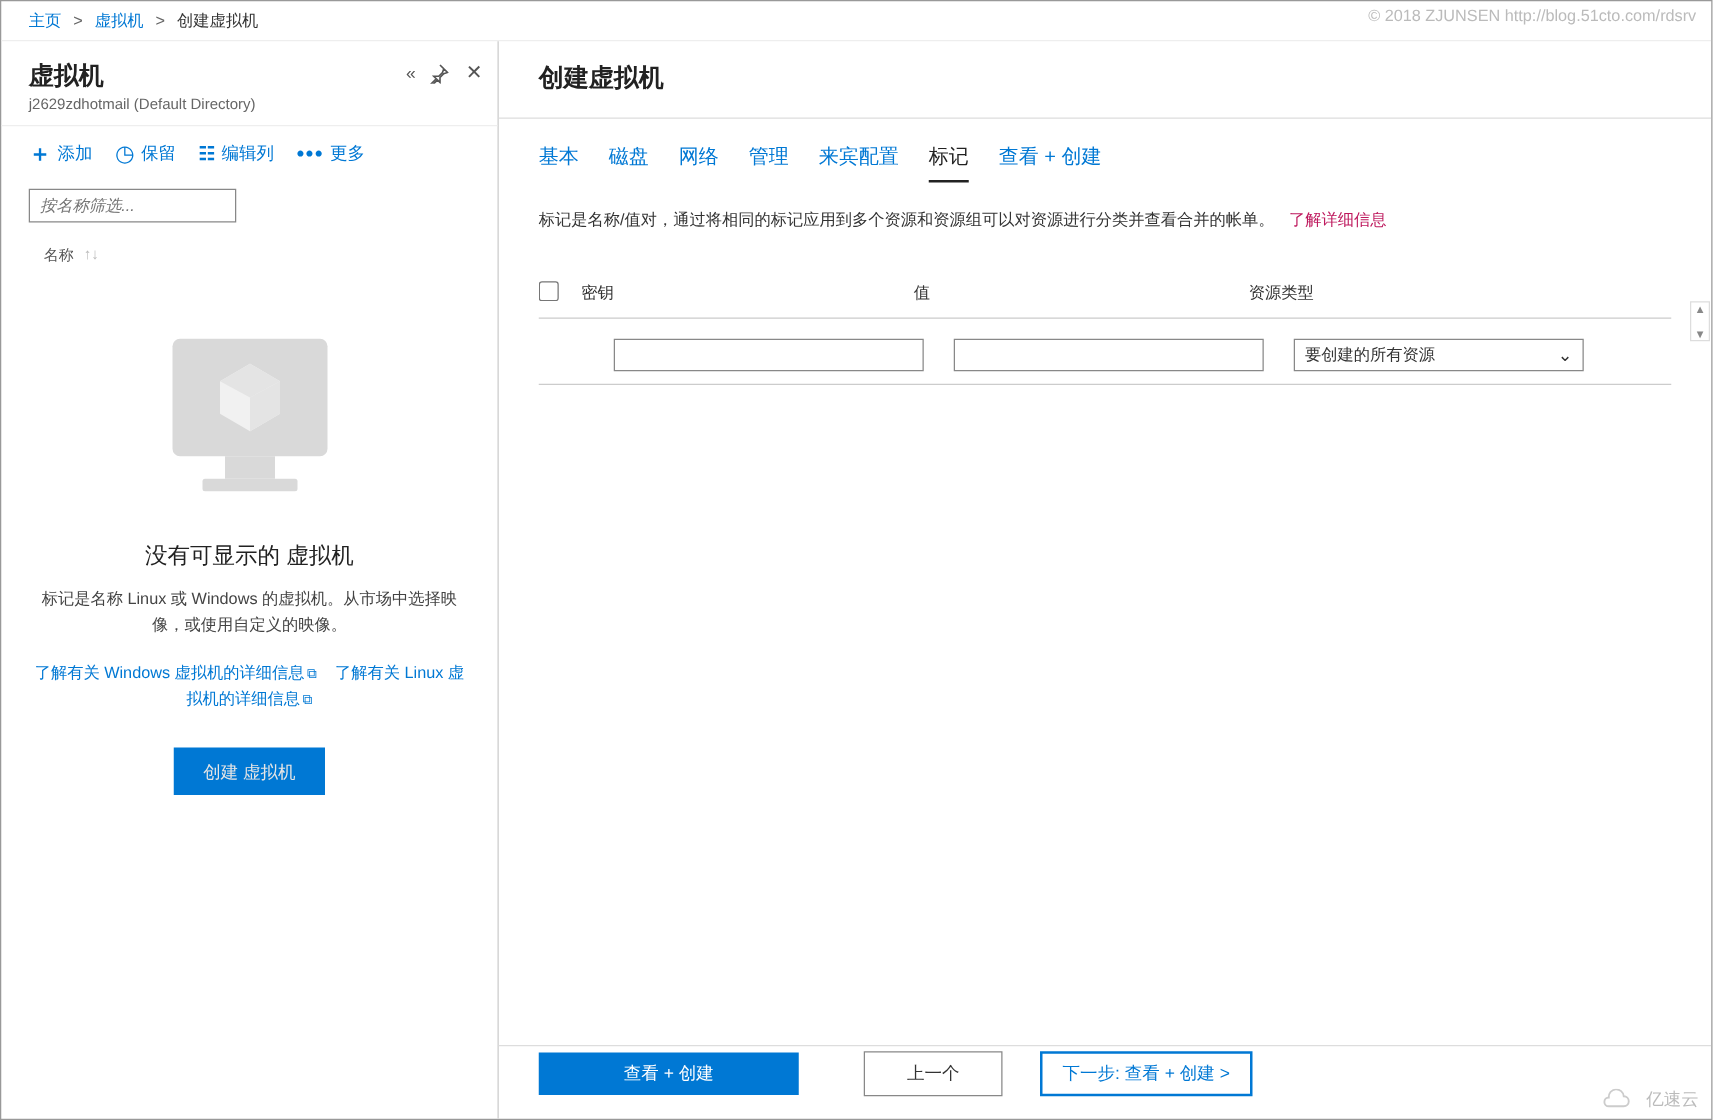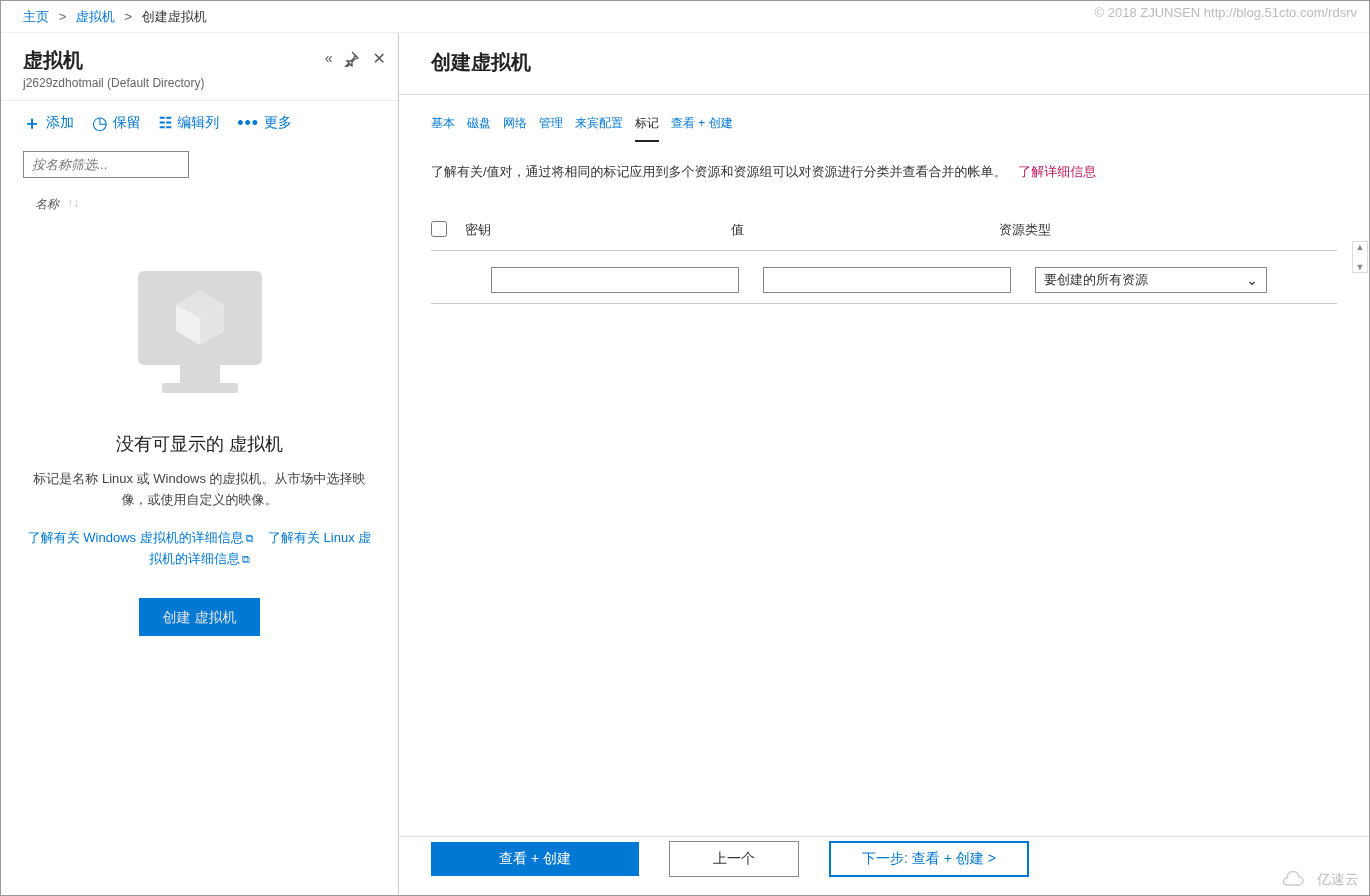--- a/index.html
+++ b/index.html
@@ -24,41 +24,41 @@
 
     .toolbar { display: flex; align-items: center; gap: 18px; padding: 10px 22px; border-top: 1px solid #eee; }
     .tool { display: flex; align-items: center; gap: 5px; color: #0078d4; font-size: 14px; cursor: pointer; }
     .tool .ticon { font-size: 18px; font-weight: bold; }
     .tool.grey { color: #0078d4; }
     .more-dots { color: #0078d4; font-size: 18px; letter-spacing: 1px; }
 
     .filter { padding: 6px 22px 8px; }
     .filter input { width: 166px; padding: 5px 8px; border: 1px solid #888; font-size: 13px; color: #333; font-style: italic; }
 
-    .list-head { padding: 10px 34px; font-size: 12px; color: #555; display:flex; align-items:flex-start; gap:6px;font-style:italic; }
+    .list-head { padding: 10px 34px; font-size: 12px; color: #555; display:flex; align-items:flex-start; gap:6px; }
     .sortarrows { color:#bbb; font-size:12px; margin-left:2px;}
 
     .empty { text-align: center; padding: 40px 22px 0; line-height: 1.6; }
     .empty-title { font-size: 18px; font-weight: 400; margin-top: 22px; color: #222; }
     .empty-desc { font-size: 13px; color: #444; margin-top: 10px; max-width: 340px; margin-left:auto; margin-right:auto; }
     .empty-links { margin-top: 18px; font-size: 13px; }
     .empty-links a { color: #0078d4; text-decoration: none; }
     .ext { font-size: 11px; color:#0078d4; margin-left:2px;}
     .create-btn { display: inline-block; margin-top: 28px; background: #0078d4; color: #e5e5e5; padding: 8px 24px; font-size: 14px; cursor: pointer; }
 
     .monitor-icon { width: 160px; height: 145px; margin: 0 auto; }
     .monitor-icon svg { width: 100%; height: 100%; }
 
     
     .main { flex: 1; display: flex; flex-direction: column; position: relative; }
     .main-header { padding: 16px 32px 6px; }
     .main-title { font-size: 20px; font-weight: 600; color: #222; }
     .main-sep { border-bottom: 1px solid #ddd; margin-top: 12px; }
 
-    .tabs { display: flex; gap: 12px; padding: 20px 32px 0; font-size: 12px; }
+    .tabs { display: flex; gap: 24px; padding: 20px 32px 0; font-size: 16px; }
     .tab { color: #0078d4; padding-bottom: 8px; cursor: pointer; }
     .tab.active { color: #222; border-bottom: 2.5px solid #222; font-weight: 400; }
 
     .tab-body { padding: 18px 32px 0; font-size: 13px; line-height: 1.9; }
     .tab-body .info a  { color: #be185d; text-decoration:none; margin-left:8px; }
     .tab-body .note { margin-top:6px; }
 
     .tag-table { padding: 36px 32px 0; }
     .tag-head { display: flex; align-items: center; padding-bottom: 10px; font-size:13px; color:#333; }
     .tag-head .col-check { width: 34px; }
@@ -70,22 +70,22 @@
     .tag-row { display:flex; align-items:center; gap:24px; padding: 16px 0 10px; border-top:1px solid #ccc; border-bottom:1px solid #ccc; }
     .tag-row .spacer { width: 36px; }
     .tag-row input[type=text] { height:26px; border:1px solid #888; padding:2px 6px; font-size:13px; }
     .tag-row .ikey { width: 248px; }
     .tag-row .ival { width: 248px; }
     .tag-row .sel-wrap { width: 232px; height:26px; border:1px solid #888; display:flex; align-items:center; justify-content:space-between; padding:0 8px; font-size:13px; cursor:pointer; }
     .chev { font-size:14px; color:#333; }
 
     .footer { position:absolute; bottom:18px; left:0; right:0; padding: 0 32px; display:flex; gap:30px; align-items:center; }
     .btn-primary { background:#0078d4; color:#fff; padding:8px 0; width:208px; text-align:center; font-size:14px; cursor:pointer; }
-    .btn-secondary { background:#fff; border:1px solid #888; padding:8px 0; width:130px; text-align:center; font-size:14px; cursor:pointer; }
-    .btn-next { background:#fff; border:2px solid #0078d4; color:#0078d4; padding:7px 0; width:200px; text-align:center; font-size:14px; cursor:pointer; }
+    .btn-secondary { background:#fff; border:1px solid #888; padding:8px 0; width:111px; text-align:center; font-size:14px; cursor:pointer;margin-left:22px; }
+    .btn-next { background:#fff; border:2px solid #0078d4; color:#0078d4; padding:7px 0; width:170px; text-align:center; font-size:14px; cursor:pointer; }
     .footer-divider { border-top:1px solid #ddd; position:absolute; bottom:58px; left:0; right:0; }
 
     .watermark { position:absolute; top:4px; right:12px; color:#bbb; font-size:13px;}
     .brand { position:absolute; bottom:6px; right:10px; color:#bbb; font-size:14px; display:flex; align-items:center; gap:12px;}
     .brand svg { width:26px; height:18px; }
 
     .scroll-block { position:absolute; right:1px; top:240px; width:16px; height:32px; background:#fff; display:flex; flex-direction:column; justify-content:space-between; align-items:center; color:#888; font-size:9px; border:1px solid #ddd;}    
   </style>
 </head>
 <body>
@@ -187,21 +187,21 @@
       <div class="tab">磁盘</div>
       <div class="tab">网络</div>
       <div class="tab">管理</div>
       <div class="tab">来宾配置</div>
       <div class="tab active">标记</div>
       <div class="tab">查看 + 创建</div>
     </div>
 
     <div class="tab-body">
       <div class="info">
-        <span>了解有关/值对，通过将相同的标记应用到多个资源和资源组可以对资源进行分类并查看合并的帐单。</span>
+        <span>标记是名称/值对，通过将相同的标记应用到多个资源和资源组可以对资源进行分类并查看合并的帐单。</span>
         <a href="#">了解详细信息</a>
       </div>
     </div>
 
     <div class="tag-table">
       <div class="tag-head">
         <div class="col-check"><input type="checkbox" style=""></div>
         <div class="col-key">密钥</div>
         <div class="col-val">值</div>
         <div class="col-res">资源类型</div>

